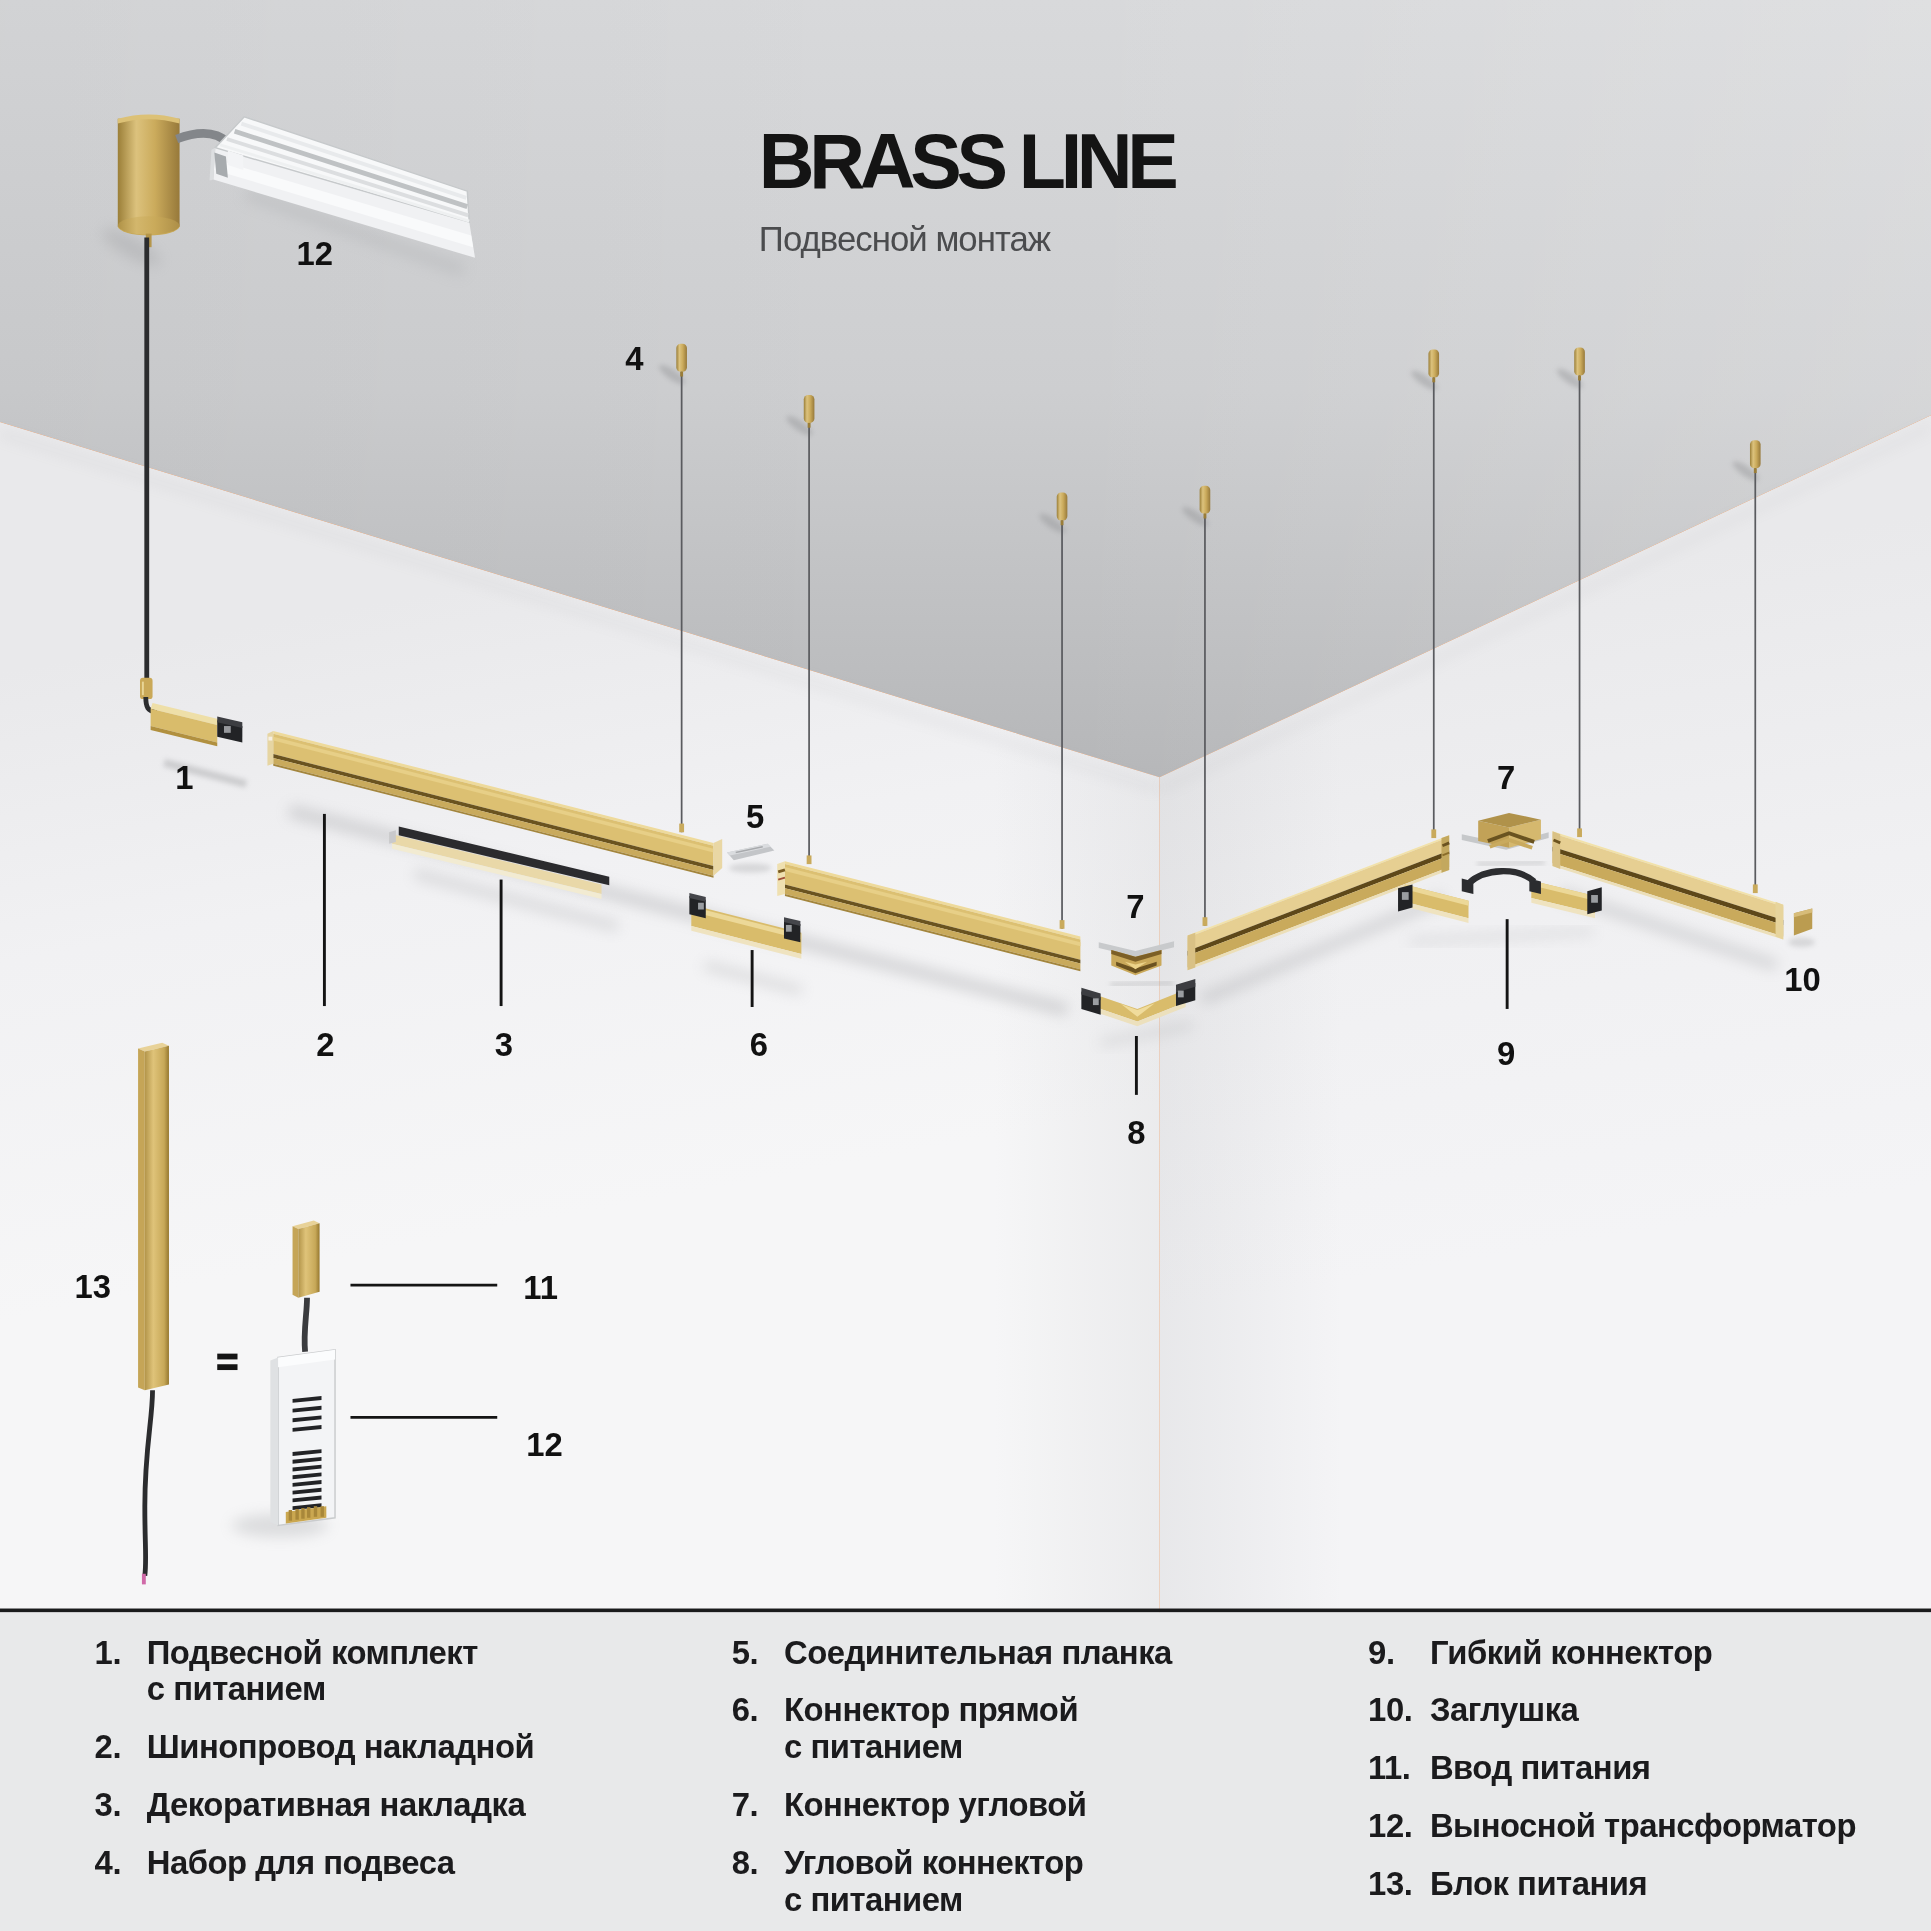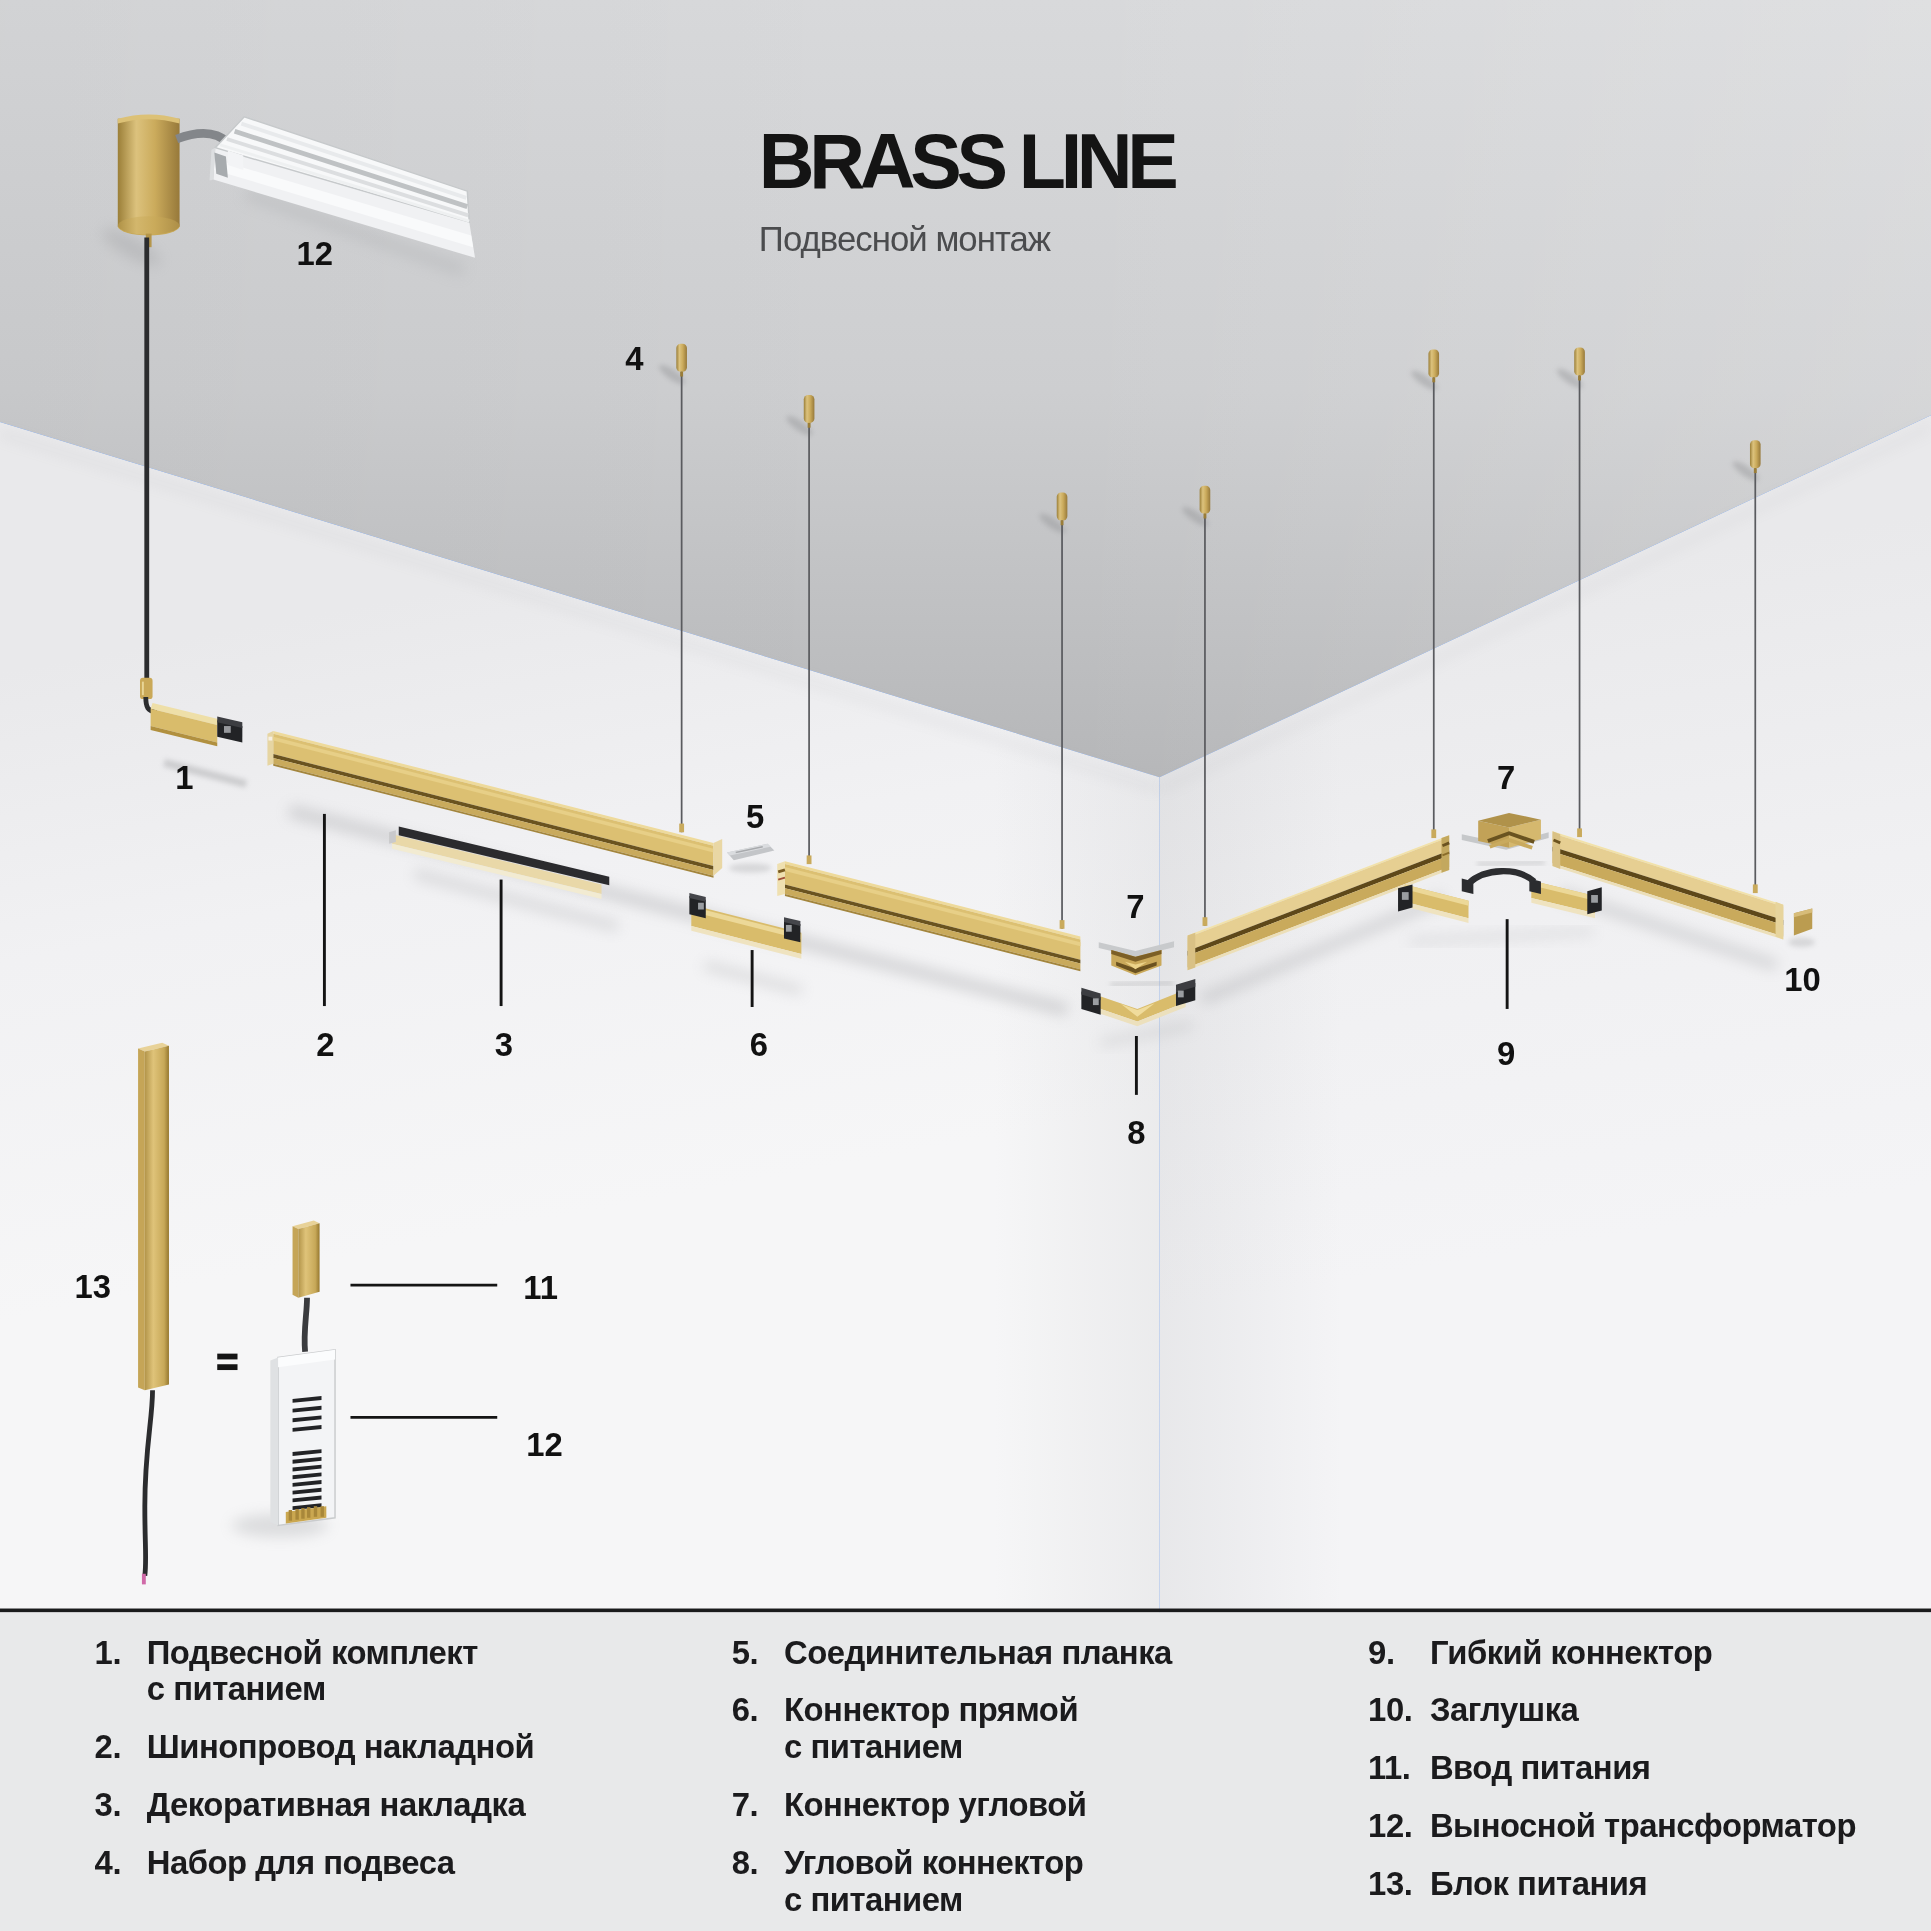--- a/index.html
+++ b/index.html
@@ -1,15 +1,15 @@
 <!DOCTYPE html>
 <html><head><meta charset="utf-8">
 <style>
 html,body{margin:0;padding:0;}
-#page{position:relative;width:1931px;height:1931px;overflow:hidden;background:#3b82f6;font-family:"Liberation Sans",sans-serif;}
+#page{position:relative;width:1931px;height:1931px;overflow:hidden;background:#f97316;font-family:"Liberation Sans",sans-serif;}
 </style></head>
 <body>
 <div id="page"><svg width="1931" height="1931" viewBox="0 0 2000 2000">
 <defs>
  <linearGradient id="ceil" x1="0" y1="0" x2="0" y2="810" gradientUnits="userSpaceOnUse">
    <stop offset="0" stop-color="#d8d9db"></stop>
    <stop offset="0.5" stop-color="#cdced0"></stop>
    <stop offset="1" stop-color="#b5b6b8"></stop>
  </linearGradient>
  <linearGradient id="ceilx" x1="0" y1="0" x2="2000" y2="0" gradientUnits="userSpaceOnUse">

